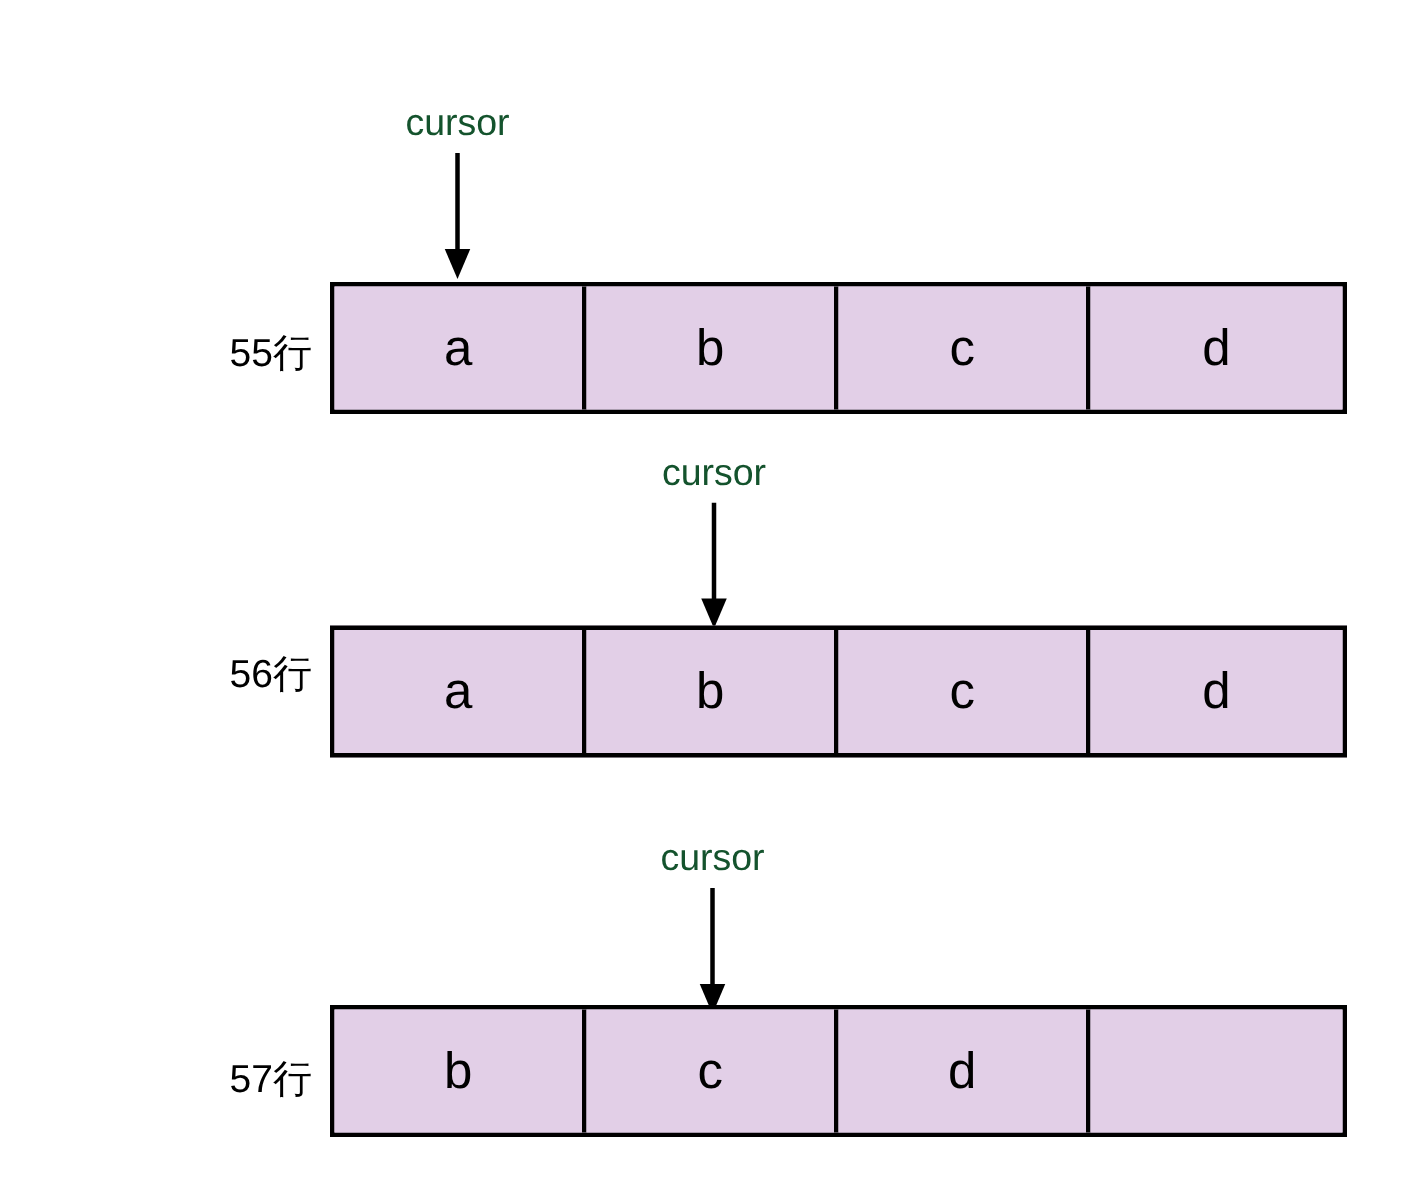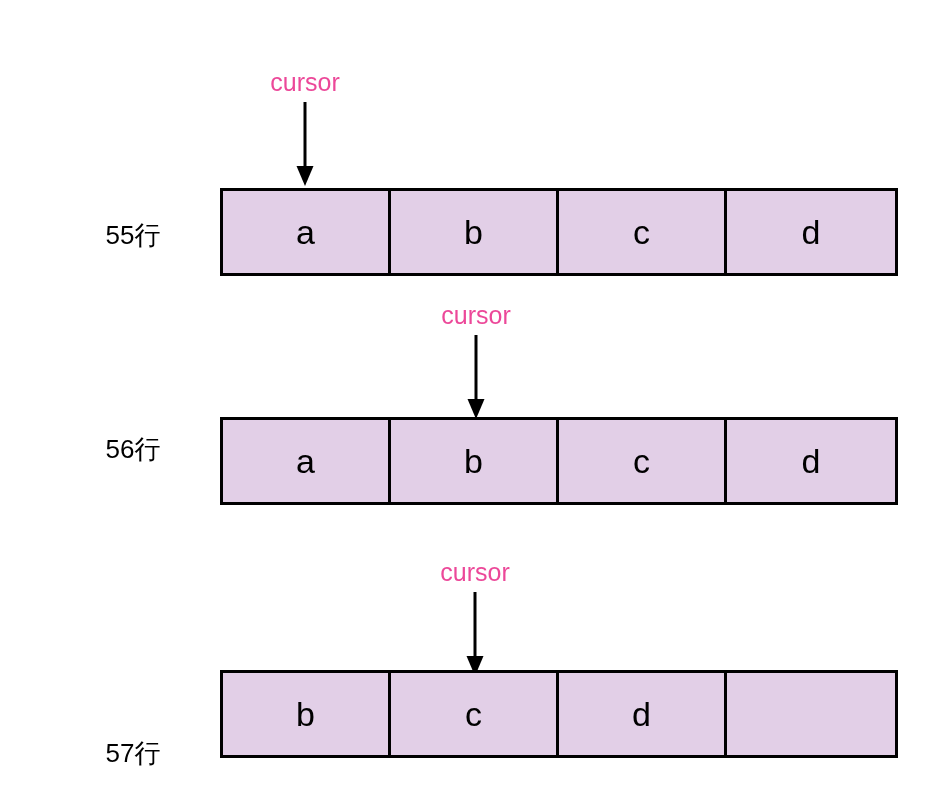--- a/index.html
+++ b/index.html
@@ -28,42 +28,42 @@
     position: absolute;
     left: 0;
     width: 944px;
   }
 
   
   .row-label {
     position: absolute;
     left: 58px;
     width: 150px;
-    text-align: center;
+    text-align: right;
     font-size: 26px;
     line-height: 1;
     color: #000000;
     white-space: nowrap;
   }
 
   
   .cursor-annot {
     position: absolute;
     width: 0;
     height: 0;
   }
   .cursor-label {
     position: absolute;
     left: -80px;
     top: 0;
     width: 160px;
     text-align: center;
     font-size: 25px;
     line-height: 1;
-    color: #ec4899;
+    color: #14532d;
     white-space: nowrap;
   }
   .cursor-arrow {
     position: absolute;
     left: -12px;
     top: 32px;
   }
 
   
   .cell-strip {
@@ -138,21 +138,21 @@
     <div class="cell-strip" style="top: 417px;">
       <div class="cell">a</div>
       <div class="cell">b</div>
       <div class="cell">c</div>
       <div class="cell">d</div>
     </div>
   </div>
 
   <div class="row-group">
 
-    <div class="row-label" style="top: 740px;">57行</div>
+    <div class="row-label" style="top: 706px;">57行</div>
 
     <div class="cursor-annot" style="left: 475px; top: 560px;">
       <div class="cursor-label">cursor</div>
       <div class="cursor-arrow">
         <svg width="24" height="86" viewBox="0 0 24 86" xmlns="http://www.w3.org/2000/svg">
           <line x1="12" y1="0" x2="12" y2="68" stroke="#000000" stroke-width="3"></line>
           <polygon points="12,84 3.5,64 20.5,64" fill="#000000"></polygon>
         </svg>
       </div>
     </div>

